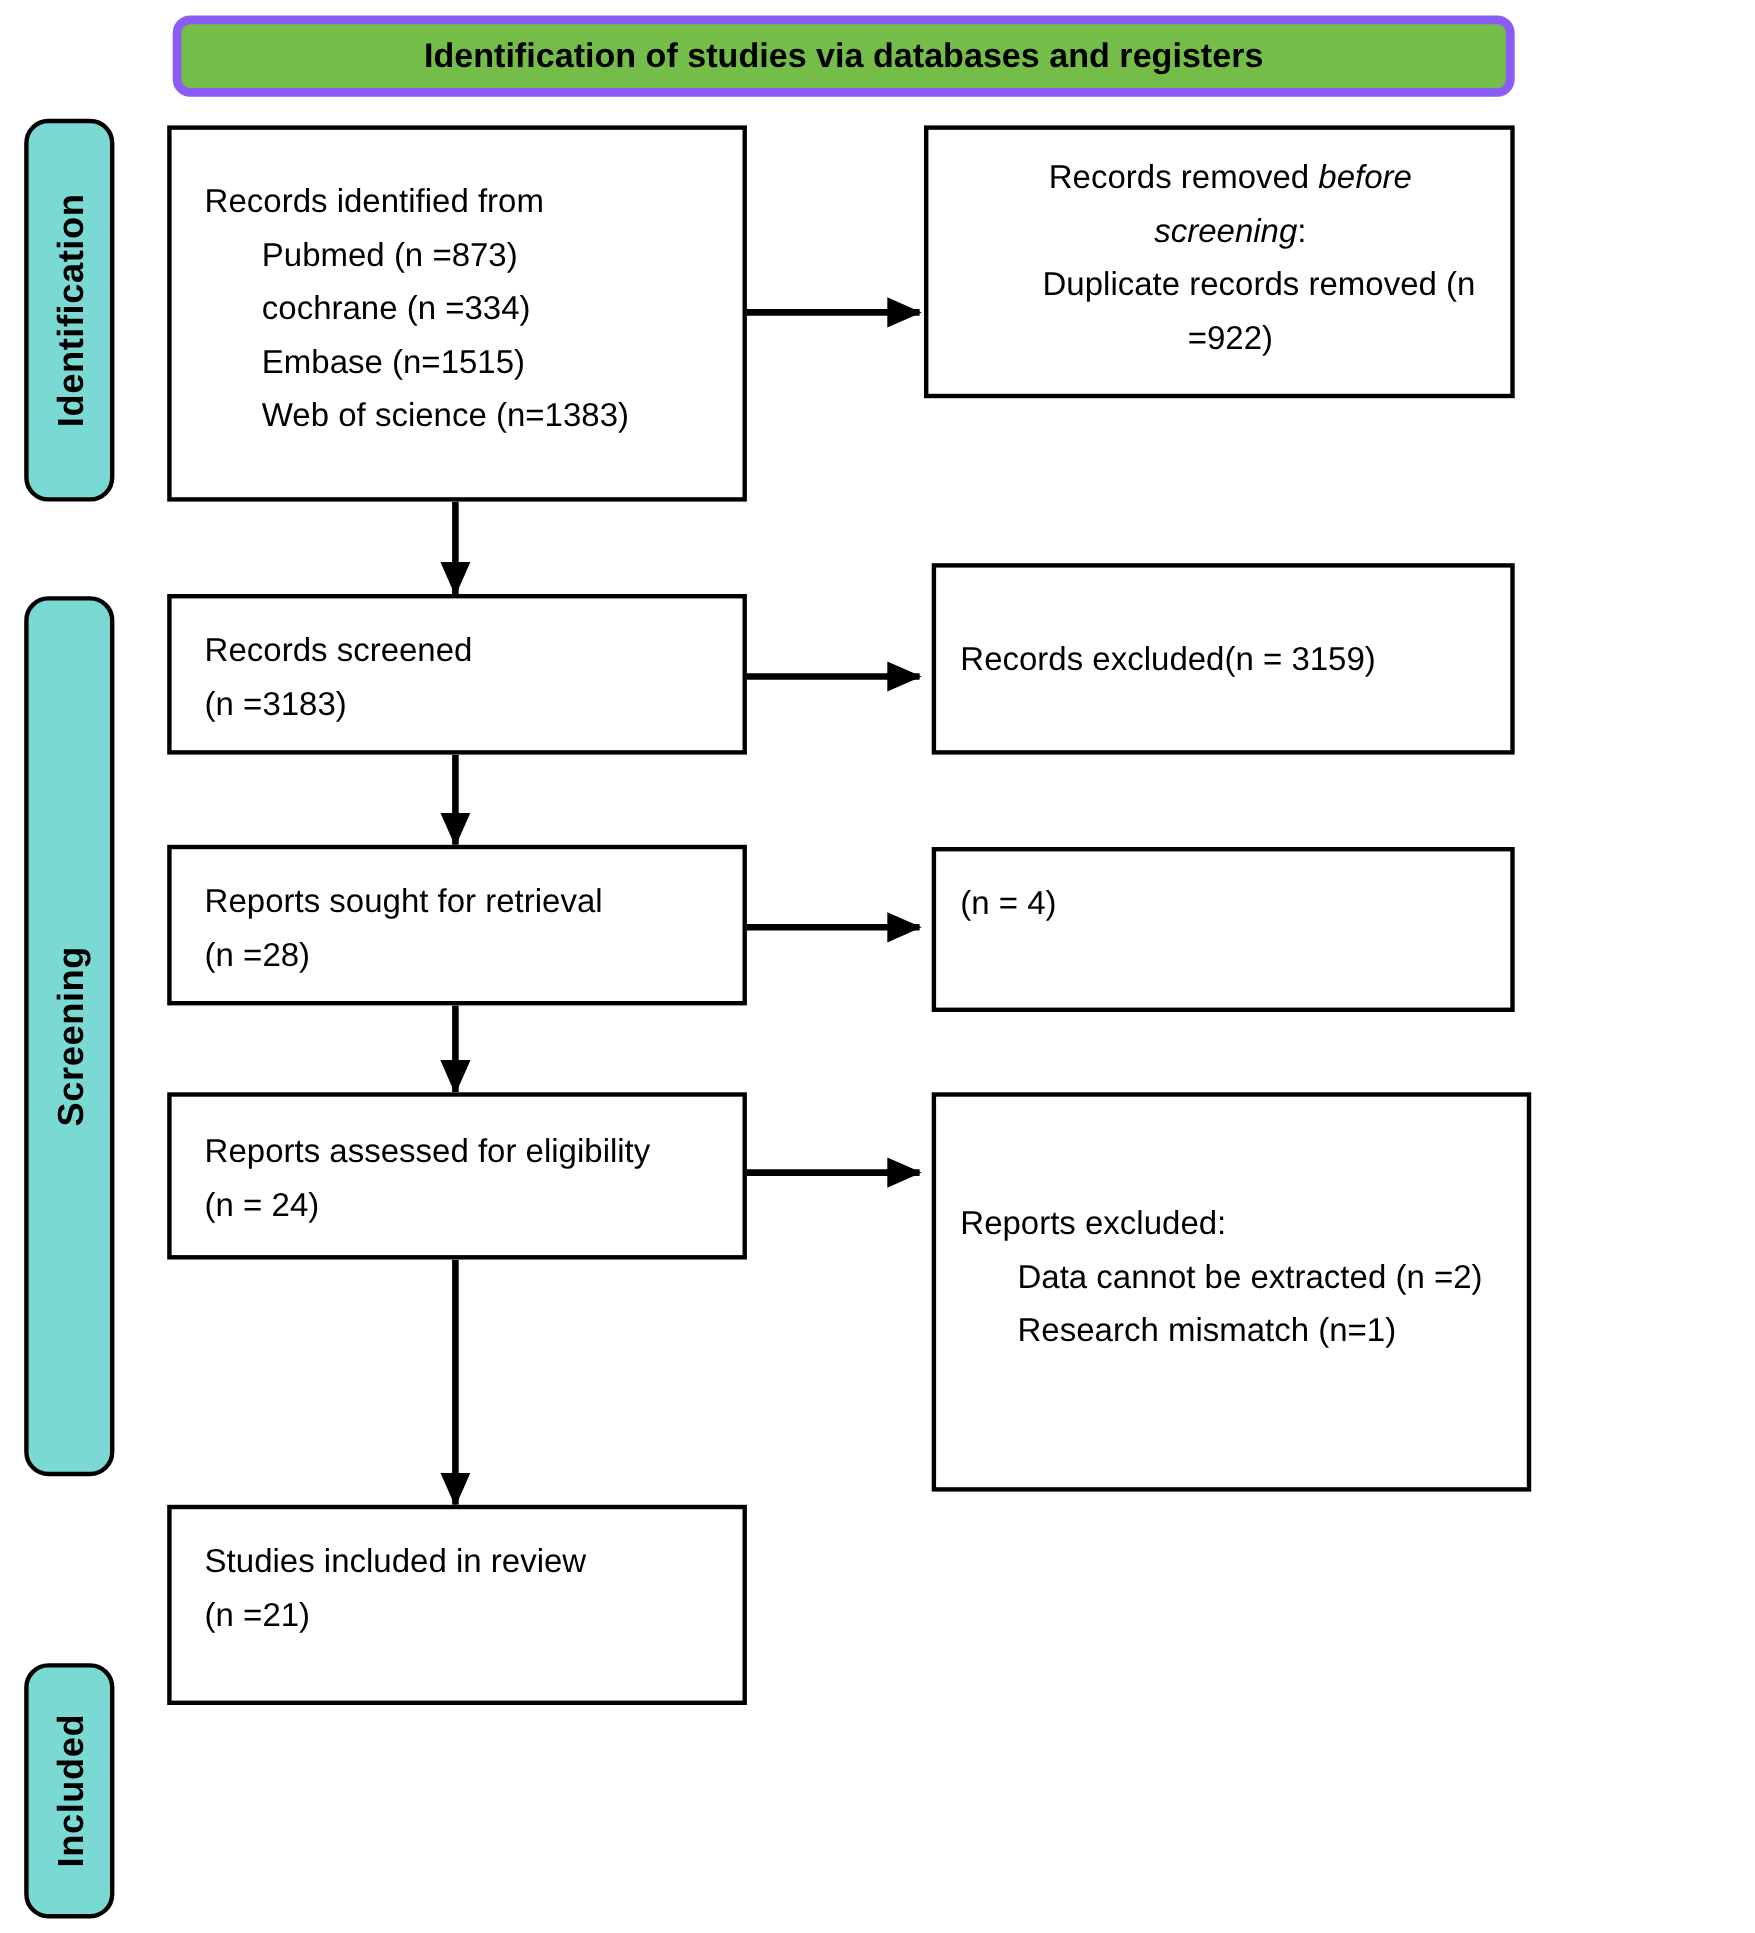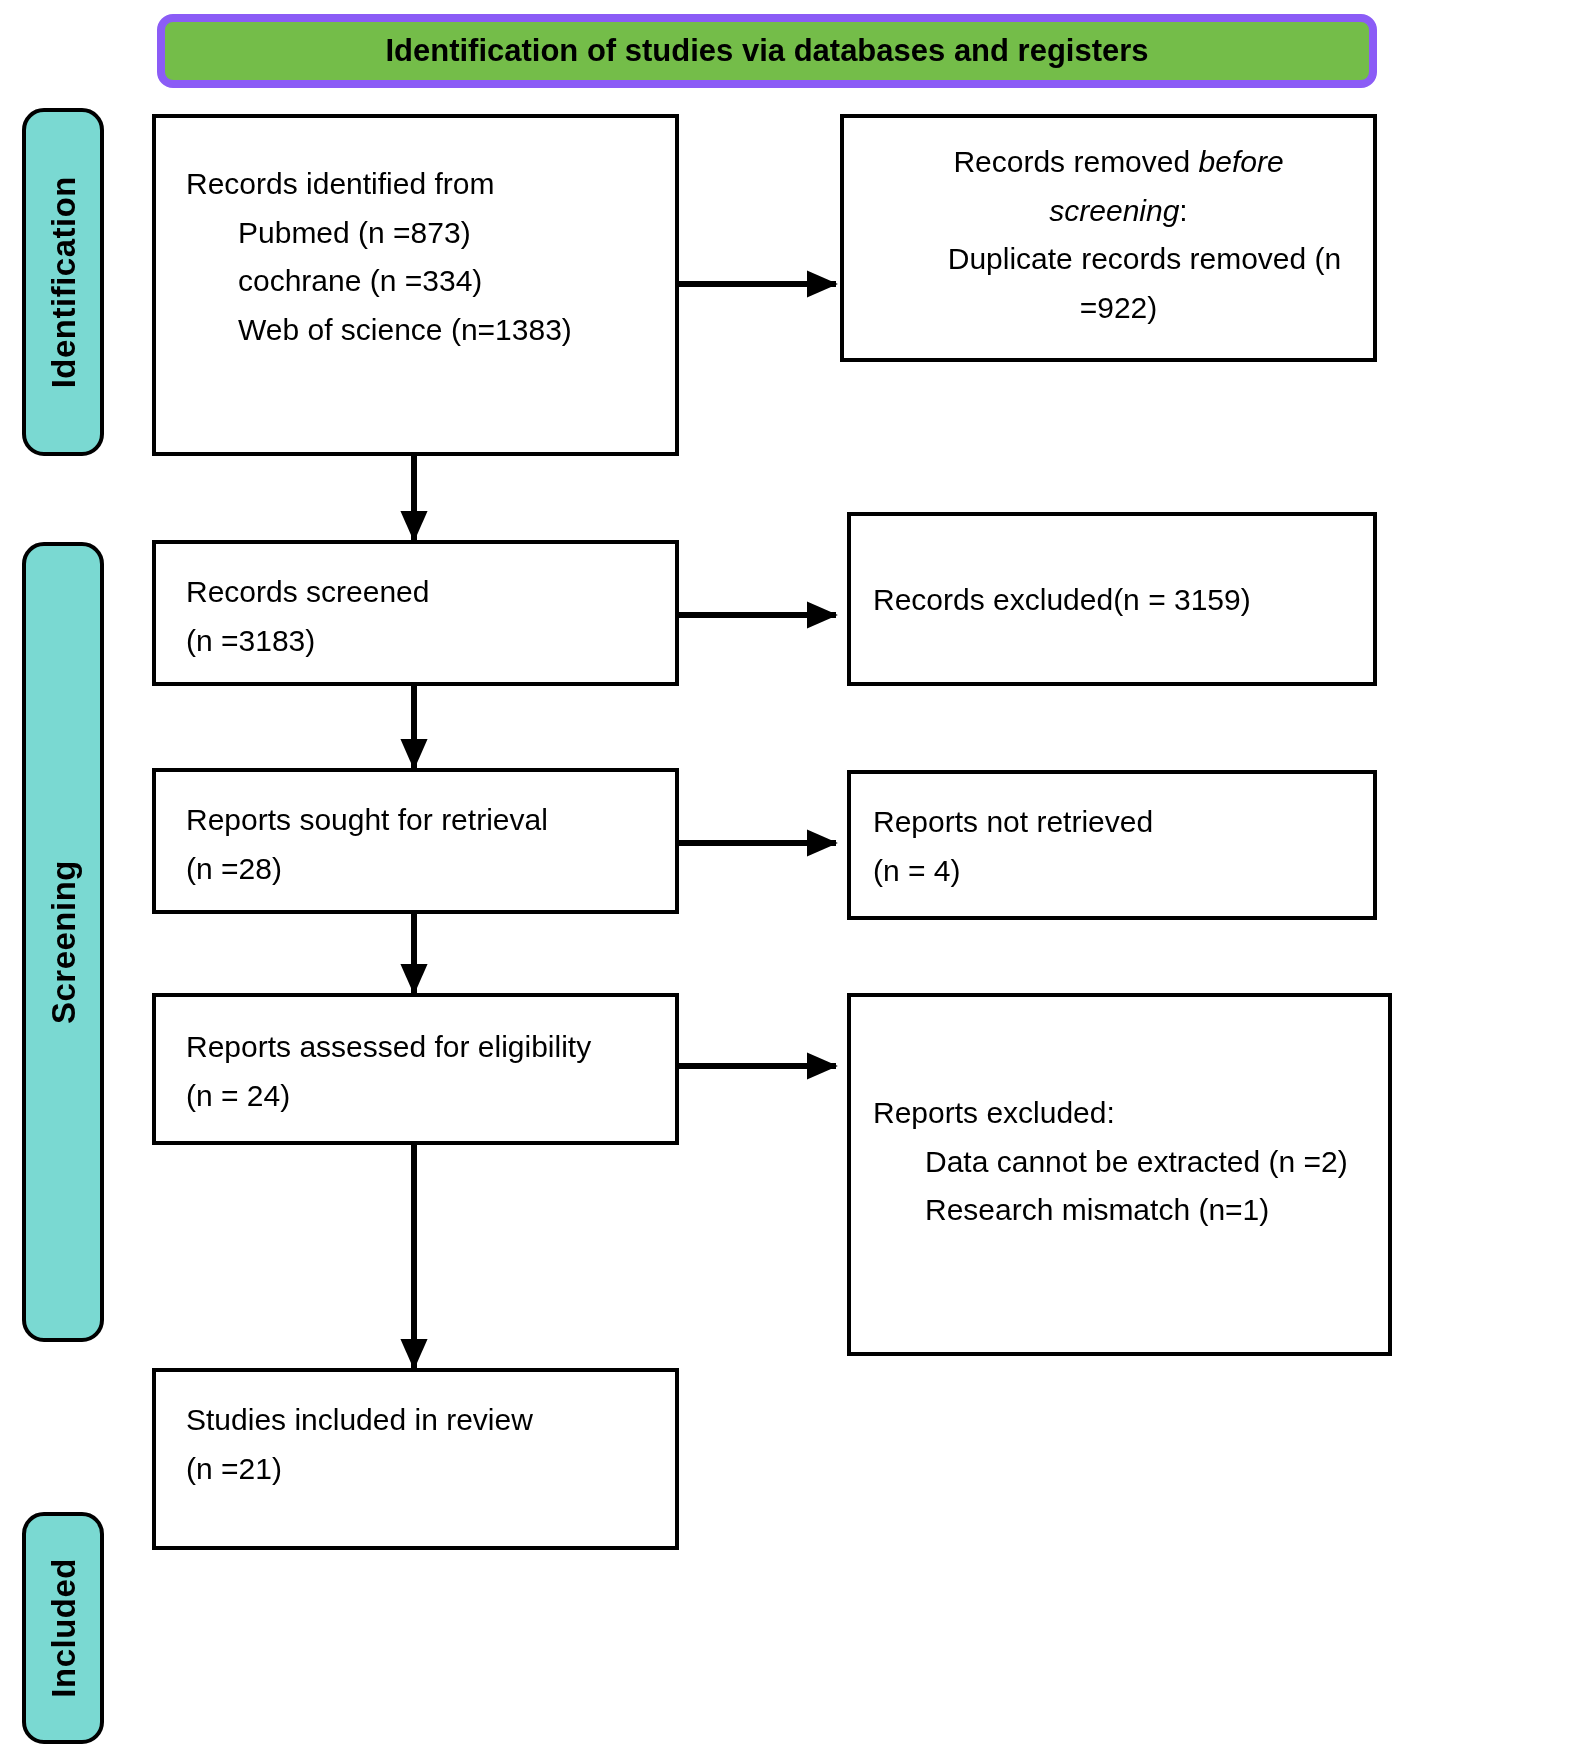--- a/index.html
+++ b/index.html
@@ -134,20 +134,21 @@
     <line x1="679" y1="1066" x2="836" y2="1066" stroke="#000" stroke-width="6" marker-end="url(#arrow)"></line>
 
     <line x1="414" y1="1145" x2="414" y2="1368" stroke="#000" stroke-width="6" marker-end="url(#arrow)"></line>
   </svg>
 
   <div class="flow-box" style="left:152px; top:114px; width:527px; height:342px;">
     <div class="box-inner" style="top:42px;">
       <div class="box-line">Records identified from</div>
       <div class="box-line indent">Pubmed (n =873)</div>
       <div class="box-line indent">cochrane (n =334)</div>
+      <div class="box-line indent">Embase (n=1515)</div>
       <div class="box-line indent">Web of science (n=1383)</div>
     </div>
   </div>
 
   <div class="flow-box" style="left:152px; top:540px; width:527px; height:146px;">
     <div class="box-inner" style="top:24px;">
       <div class="box-line">Records screened</div>
       <div class="box-line">(n =3183)</div>
     </div>
   </div>
@@ -183,21 +184,20 @@
   </div>
 
   <div class="flow-box" style="left:847px; top:512px; width:530px; height:174px;">
     <div class="box-inner" style="top:60px; left:22px;">
       <div class="box-line">Records excluded(n = 3159)</div>
     </div>
   </div>
 
   <div class="flow-box" style="left:847px; top:770px; width:530px; height:150px;">
     <div class="box-inner" style="top:24px; left:22px;">
-      <div class="box-line">Reports not retrieved</div>
       <div class="box-line">(n = 4)</div>
     </div>
   </div>
 
   <div class="flow-box" style="left:847px; top:993px; width:545px; height:363px;">
     <div class="box-inner" style="top:92px; left:22px; right:8px;">
       <div class="box-line">Reports excluded:</div>
       <div class="box-line indent">Data cannot be extracted (n =2)</div>
       <div class="box-line indent">Research mismatch (n=1)</div>
     </div>

